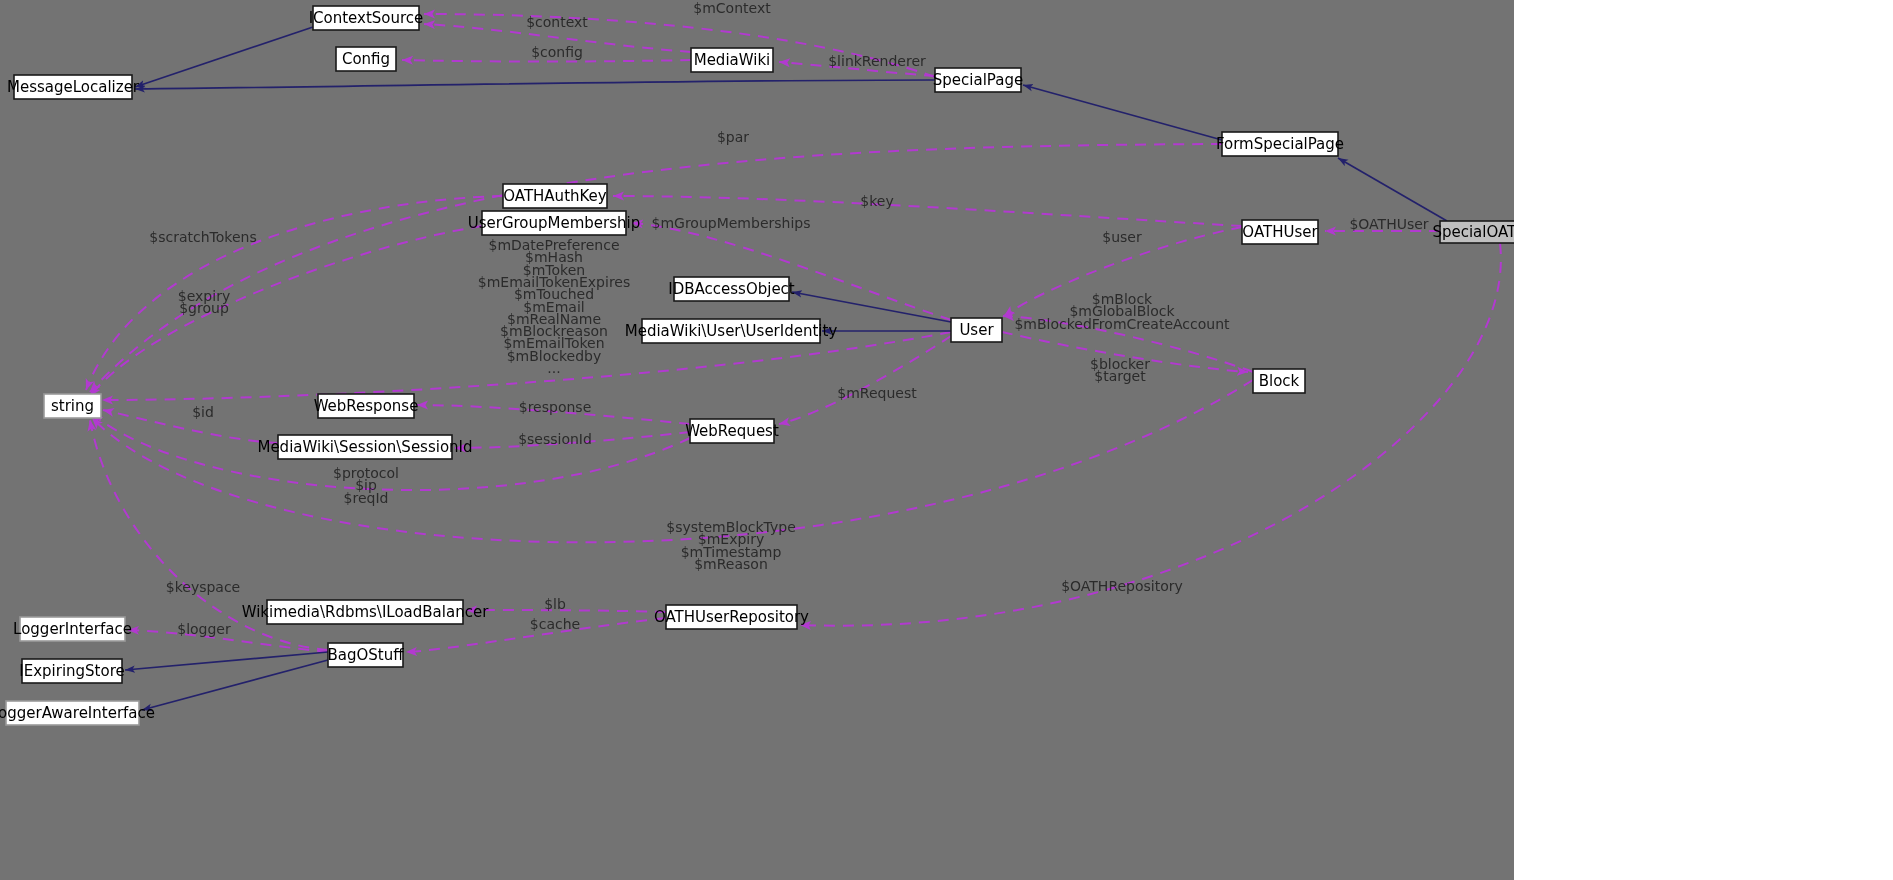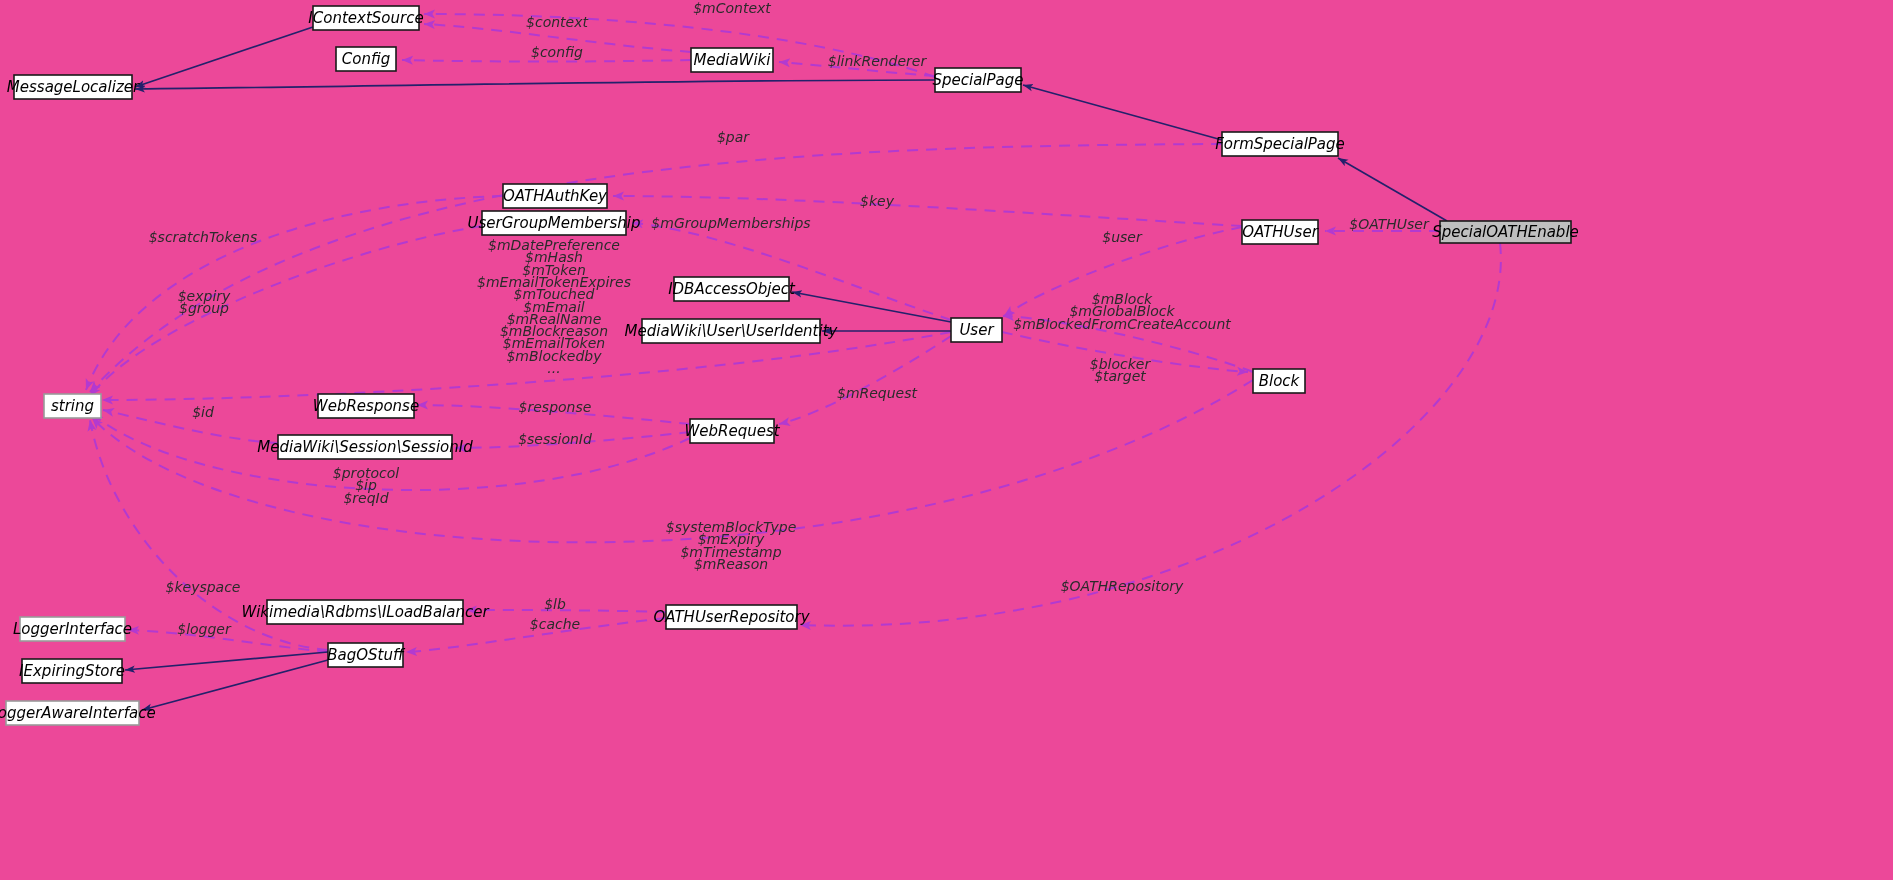--- a/index.html
+++ b/index.html
@@ -5,25 +5,24 @@
   html, body {
     margin: 0;
     padding: 0;
     background: #ffffff;
   }
   body {
     font-family: "DejaVu Sans", "Liberation Sans", sans-serif;
   }
   #diagram-root {
     position: relative;
-    width: 1893px;
+    width: 1514px;
     height: 880px;
-    background: #ec4899;
+    background: #737373;
     overflow: hidden;
-    font-style: italic;
   }
   svg#graph {
     position: absolute;
     top: 0;
     left: 0;
     width: 1893px;
     height: 880px;
     display: block;
   }
   .node-box rect {

